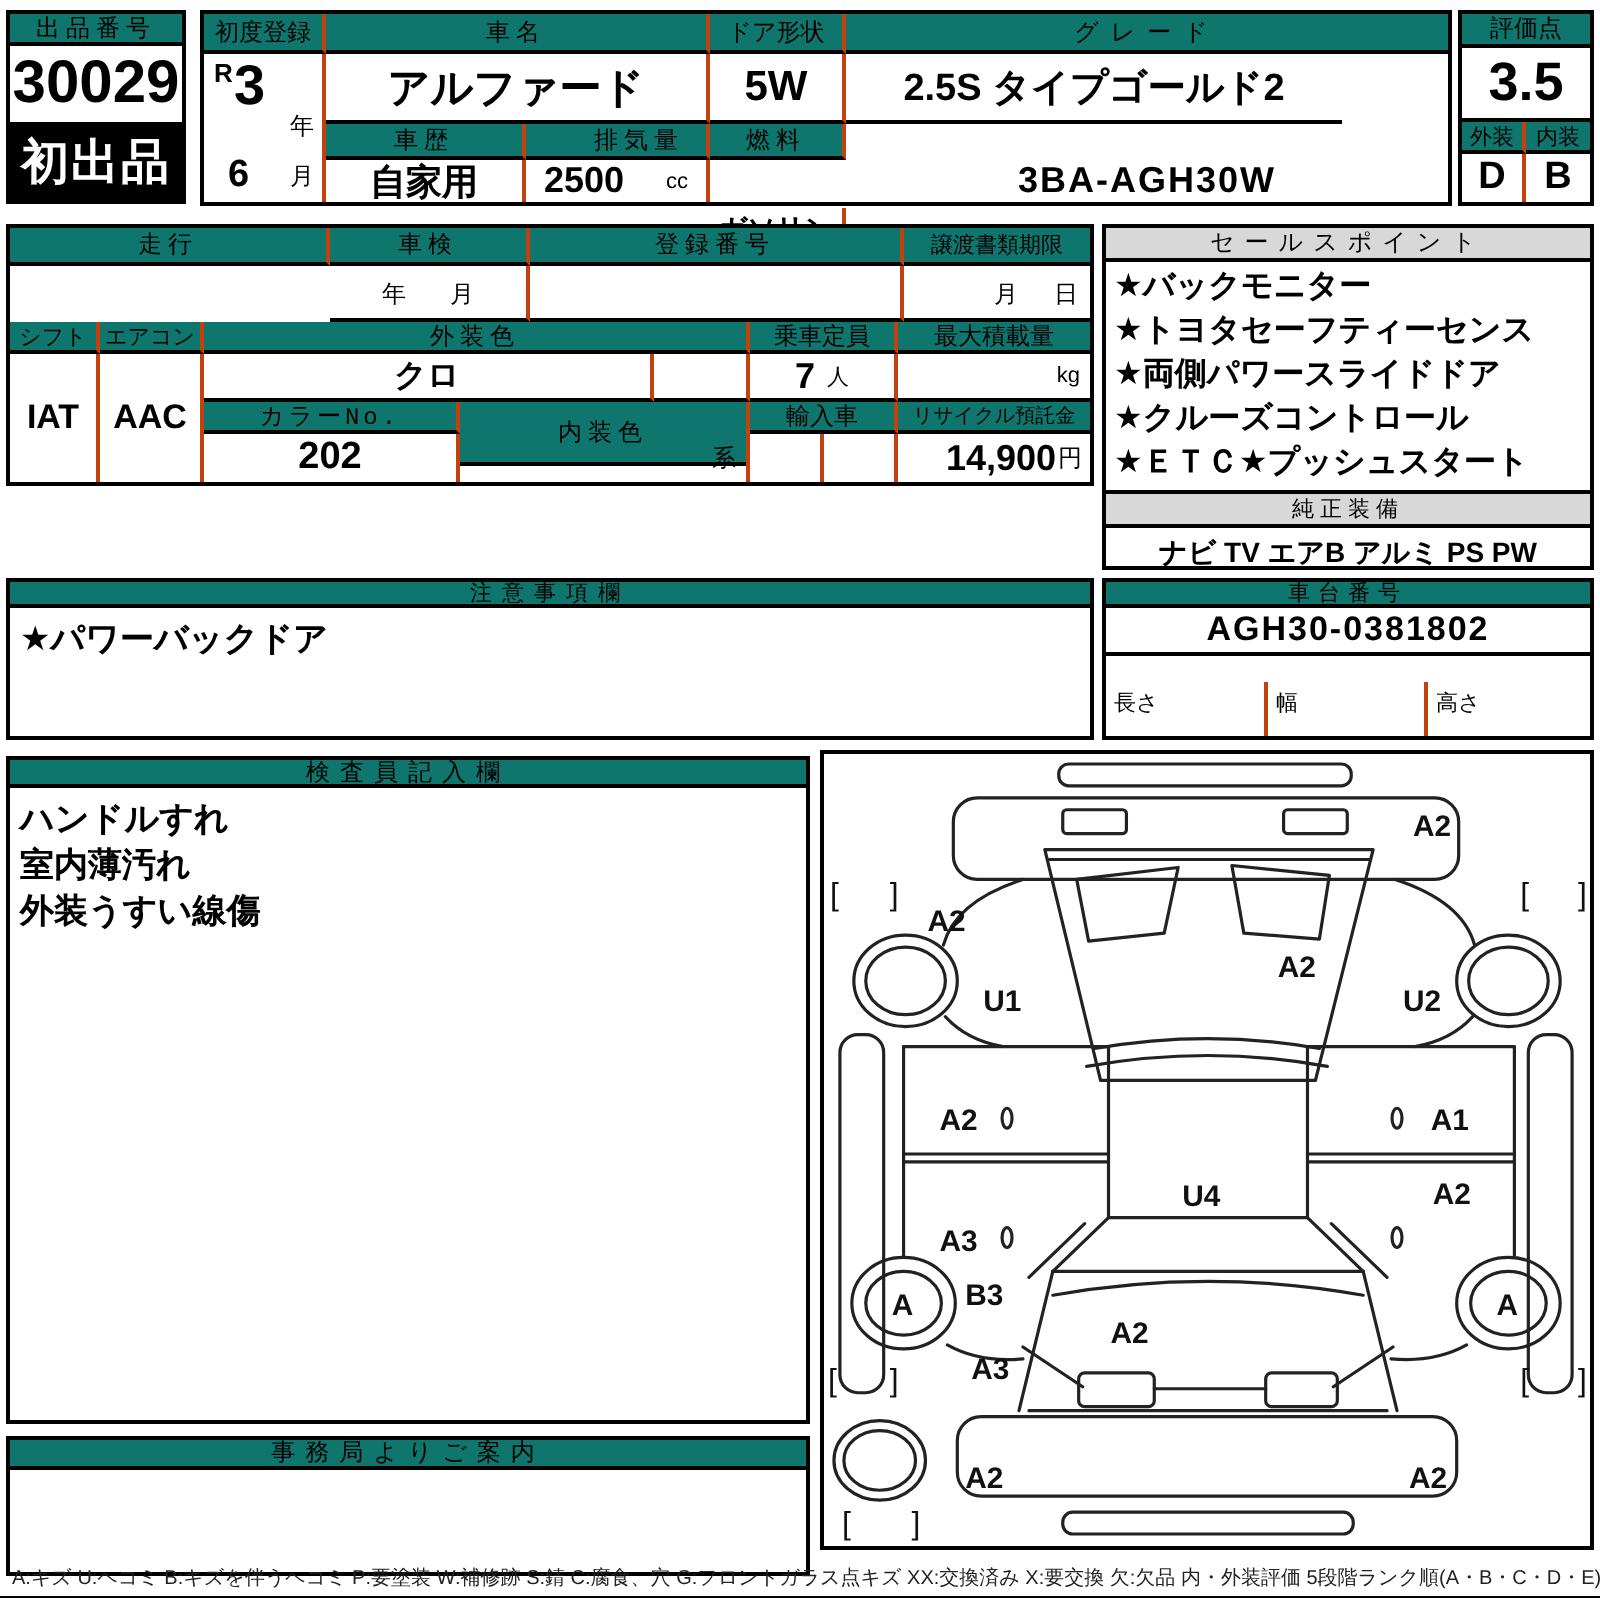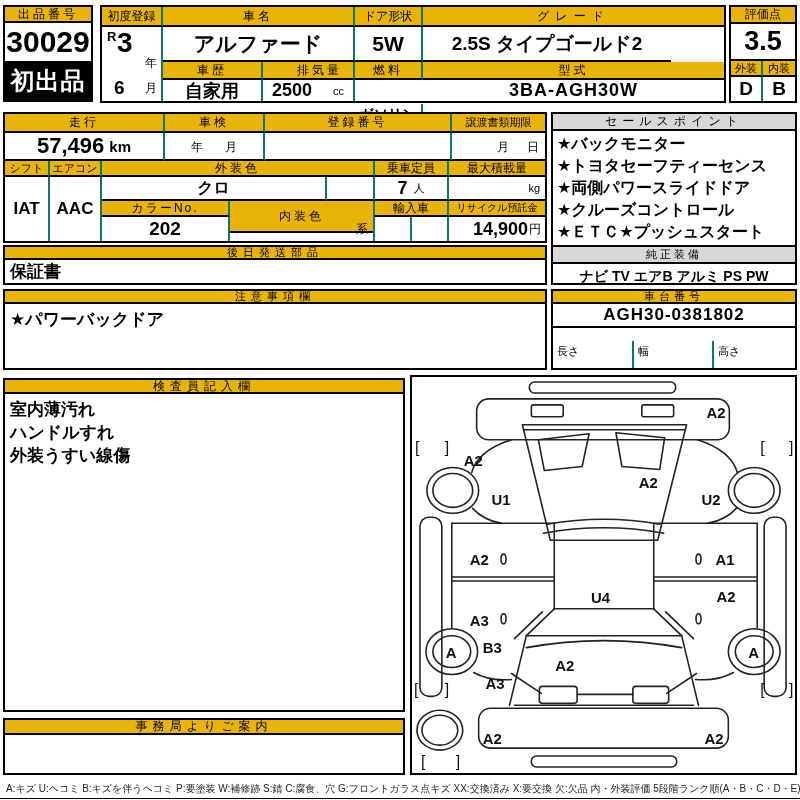--- a/index.html
+++ b/index.html
@@ -1,21 +1,21 @@
 <!DOCTYPE html>
 <html><head>
 <meta charset="utf-8">
 <style>
   html,body{margin:0;padding:0;background:#fff;}
   #sheet{position:relative;width:800px;height:800px;background:#fff;
          font-family:"Liberation Sans","DejaVu Sans",sans-serif;color:#000;overflow:hidden;}
   .box{position:absolute;border:2px solid #000;background:#fff;box-sizing:border-box;}
   .cell{position:absolute;box-sizing:border-box;display:flex;align-items:center;justify-content:center;overflow:hidden;}
-  .hdr{background:#eab308;font-size:12px;letter-spacing:3px;}
-  .br{border-right:2px solid #0f766e;} .bb{border-bottom:2px solid #000;}
+  .hdr{background:#0f766e;font-size:12px;letter-spacing:3px;font-family:Liberation Mono, monospace;}
+  .br{border-right:2px solid #c2410c;} .bb{border-bottom:2px solid #000;}
   .val{font-weight:bold;}
   .left{justify-content:flex-start;} .right{justify-content:flex-end;}
   .unit{font-size:11px;font-weight:normal;margin-left:21px;}
   .bigkm{font-size:22px;font-weight:bold;}
   .salesitem{font-size:16px;font-weight:bold;line-height:22px;white-space:nowrap;}
   .flexcol{display:flex;flex-direction:column;}
   .hrow{display:flex;align-items:center;justify-content:center;background:#d8d8d8;font-size:11px;letter-spacing:3px;border-bottom:2px solid #000;}
   svg{display:block;}
   svg text{font-family:"Liberation Sans","DejaVu Sans",sans-serif;font-weight:bold;font-size:15px;fill:#111;}
   svg text.bracket{font-weight:normal;font-size:16px;}
@@ -47,21 +47,20 @@
       <div style="position:absolute;left:12px;bottom:2px;font-size:19px;font-weight:bold;">6</div>
       <div style="position:absolute;right:4px;bottom:4px;font-size:12px;">月</div>
     </div>
     <div class="cell val br bb" style="left:61px;top:20px;width:192px;height:35px;font-size:21px;">アルファード</div>
     <div class="cell val br bb" style="left:253px;top:20px;width:68px;height:35px;font-size:21px;">5W</div>
     <div class="cell val bb" style="left:321px;top:20px;width:248px;height:35px;font-size:19px;">2.5S タイプゴールド2</div>
 
     <div class="cell hdr br bb" style="left:61px;top:55px;width:100px;height:18px;">車歴</div>
     <div class="cell hdr br bb" style="left:161px;top:55px;width:92px;height:18px;padding-left:23px;">排気量</div>
     <div class="cell hdr br bb" style="left:253px;top:55px;width:68px;height:18px;">燃料</div>
-    <div class="cell hdr bb" style="left:321px;top:55px;width:301px;height:18px;">型式</div>
 
     <div class="cell val br" style="left:61px;top:73px;width:100px;height:21px;font-size:18px;">自家用</div>
     <div class="cell br" style="left:161px;top:73px;width:92px;height:21px;">
       <span class="val" style="font-size:18px;">2500</span>
       <span class="unit">cc</span>
     </div>
     <div class="cell val br" style="left:253px;top:73px;width:68px;height:21px;font-size:14px;margin-top:24px;">ガソリン</div>
     <div class="cell val" style="left:321px;top:73px;width:301px;height:21px;font-size:18px;letter-spacing:1px;">3BA-AGH30W</div>
   </div>
 
@@ -73,24 +72,20 @@
     <div class="cell val br" style="left:0;top:70px;width:32px;height:24px;font-size:19px;">D</div>
     <div class="cell val" style="left:32px;top:70px;width:32px;height:24px;font-size:19px;">B</div>
   </div>
 
   <div class="box" style="left:3px;top:112px;width:544px;height:131px;">
     <div class="cell hdr br bb" style="left:0;top:0;width:160px;height:19px;">走行</div>
     <div class="cell hdr br bb" style="left:160px;top:0;width:100px;height:19px;">車検</div>
     <div class="cell hdr br bb" style="left:260px;top:0;width:187px;height:19px;">登録番号</div>
     <div class="cell hdr bb" style="left:447px;top:0;width:93px;height:19px;letter-spacing:0;font-size:11px;">譲渡書類期限</div>
 
-    <div class="cell br bb" style="left:0;top:19px;width:160px;height:28px;gap:5px;">
-      <span class="bigkm">57,496</span>
-      <span style="font-size:15px;font-weight:bold;">km</span>
-    </div>
     <div class="cell br bb" style="left:160px;top:19px;width:100px;height:28px;gap:22px;font-size:12px;align-items:flex-end;padding-bottom:3px;">
       <span>年</span>
       <span>月</span>
     </div>
     <div class="cell br bb" style="left:260px;top:19px;width:187px;height:28px;"></div>
     <div class="cell bb" style="left:447px;top:19px;width:93px;height:28px;gap:18px;font-size:12px;align-items:flex-end;justify-content:flex-end;padding:0 6px 3px 0;">
       <span>月</span>
       <span>日</span>
     </div>
 
@@ -132,48 +127,44 @@
       <div class="salesitem">★バックモニター</div>
       <div class="salesitem">★トヨタセーフティーセンス</div>
       <div class="salesitem">★両側パワースライドドア</div>
       <div class="salesitem">★クルーズコントロール</div>
       <div class="salesitem">★ＥＴＣ★プッシュスタート</div>
     </div>
     <div class="hrow" style="height:15px;border-top:2px solid #000;flex:none;">純正装備</div>
     <div style="height:26px;display:flex;align-items:center;justify-content:center;font-size:14px;font-weight:bold;flex:none;">ナビ TV エアB アルミ PS PW</div>
   </div>
 
-  <div class="box" style="left:3px;top:245px;width:544px;height:40px;">
-    <div class="cell hdr bb" style="left:0;top:0;width:540px;height:13px;font-size:11px;letter-spacing:5px;">後日発送部品</div>
-    <div class="cell val left" style="left:0;top:13px;width:540px;height:23px;font-size:17px;padding-left:5px;">保証書</div>
-  </div>
 
   <div class="box" style="left:3px;top:289px;width:544px;height:81px;">
     <div class="cell hdr bb" style="left:0;top:0;width:540px;height:13px;font-size:11px;letter-spacing:5px;">注意事項欄</div>
     <div class="val" style="position:absolute;left:5px;top:17px;font-size:17px;">★パワーバックドア</div>
   </div>
 
   <div class="box" style="left:551px;top:289px;width:246px;height:81px;">
     <div class="cell hdr bb" style="left:0;top:0;width:242px;height:13px;font-size:11px;letter-spacing:4px;">車台番号</div>
     <div class="cell val bb" style="left:0;top:13px;width:242px;height:24px;font-size:17px;letter-spacing:1px;">AGH30-0381802</div>
     <div class="cell br left" style="left:0;top:50px;width:81px;height:27px;font-size:11px;padding-left:4px;align-items:flex-start;padding-top:3px;">長さ</div>
     <div class="cell br left" style="left:81px;top:50px;width:80px;height:27px;font-size:11px;padding-left:4px;align-items:flex-start;padding-top:3px;">幅</div>
     <div class="cell left" style="left:161px;top:50px;width:101px;height:27px;font-size:11px;padding-left:4px;align-items:flex-start;padding-top:3px;">高さ</div>
   </div>
 
   <div class="box" style="left:3px;top:378px;width:402px;height:334px;">
     <div class="cell hdr bb" style="left:0;top:0;width:398px;height:14px;font-size:12px;letter-spacing:5px;">検査員記入欄</div>
     <div style="position:absolute;left:5px;top:18px;font-size:17px;font-weight:bold;line-height:23px;">
+      <div>ハンドルすれ</div>
       <div>室内薄汚れ</div>
-      <div>ハンドルすれ</div>
       <div>外装うすい線傷</div>
     </div>
   </div>
 
-  <div class="box" style="left:3px;top:718px;width:402px;height:57px;">
+  <div class="box" style="left:3px;top:718px;width:402px;height:70px;">
     <div class="cell hdr bb" style="left:0;top:0;width:398px;height:15px;font-size:12px;letter-spacing:5px;">事務局よりご案内</div>
   </div>
 
   <div class="box" style="left:410px;top:375px;width:387px;height:400px;">
     <svg width="383" height="396" viewBox="0 0 385 398">
 
       <rect x="118" y="5" width="147" height="11" rx="5"></rect>
       <rect x="65" y="22" width="254" height="41" rx="12"></rect>
       <rect x="120" y="28" width="32" height="12" rx="2"></rect>
       <rect x="231" y="28" width="32" height="12" rx="2"></rect>

